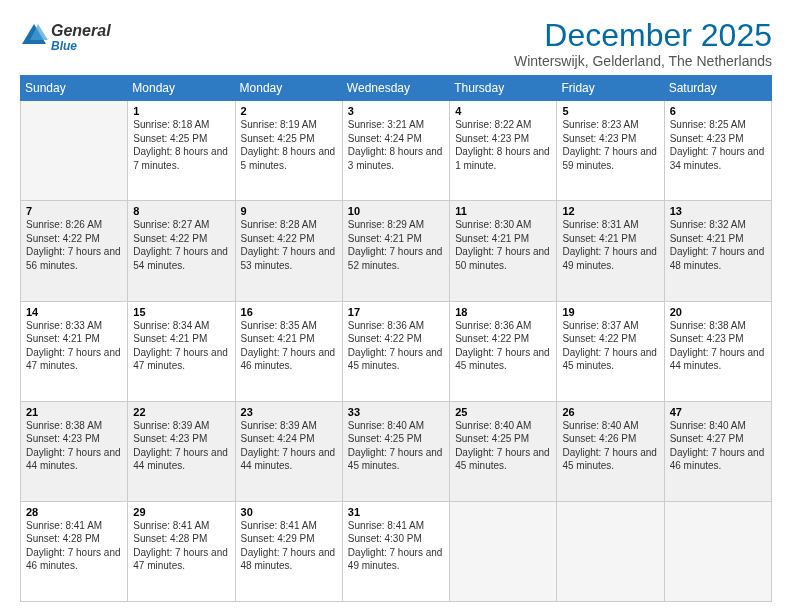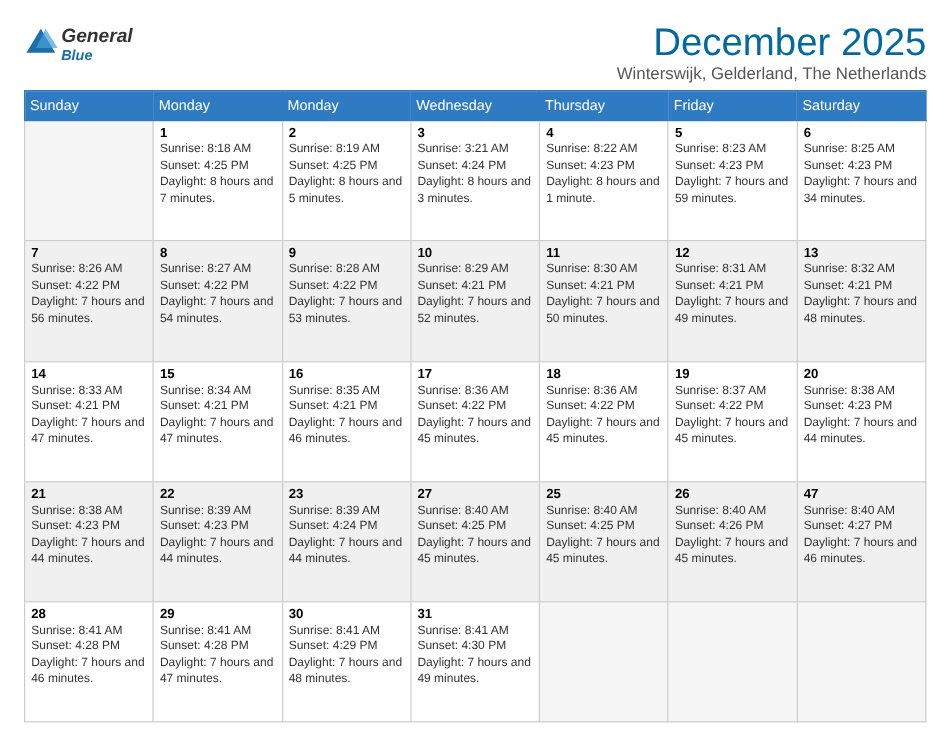--- a/index.html
+++ b/index.html
@@ -231,21 +231,21 @@
           </td>
           <td>
             <span class="day-num">22</span>
             <div class="day-info"><span>Sunrise: 8:39 AM</span><br><span>Sunset: 4:23 PM</span><br><span>Daylight: 7 hours and 44 minutes.</span></div>
           </td>
           <td>
             <span class="day-num">23</span>
             <div class="day-info"><span>Sunrise: 8:39 AM</span><br><span>Sunset: 4:24 PM</span><br><span>Daylight: 7 hours and 44 minutes.</span></div>
           </td>
           <td>
-            <span class="day-num">27</span>
+            <span class="day-num">33</span>
             <div class="day-info"><span>Sunrise: 8:40 AM</span><br><span>Sunset: 4:25 PM</span><br><span>Daylight: 7 hours and 45 minutes.</span></div>
           </td>
           <td>
             <span class="day-num">25</span>
             <div class="day-info"><span>Sunrise: 8:40 AM</span><br><span>Sunset: 4:25 PM</span><br><span>Daylight: 7 hours and 45 minutes.</span></div>
           </td>
           <td>
             <span class="day-num">26</span>
             <div class="day-info"><span>Sunrise: 8:40 AM</span><br><span>Sunset: 4:26 PM</span><br><span>Daylight: 7 hours and 45 minutes.</span></div>
           </td>

